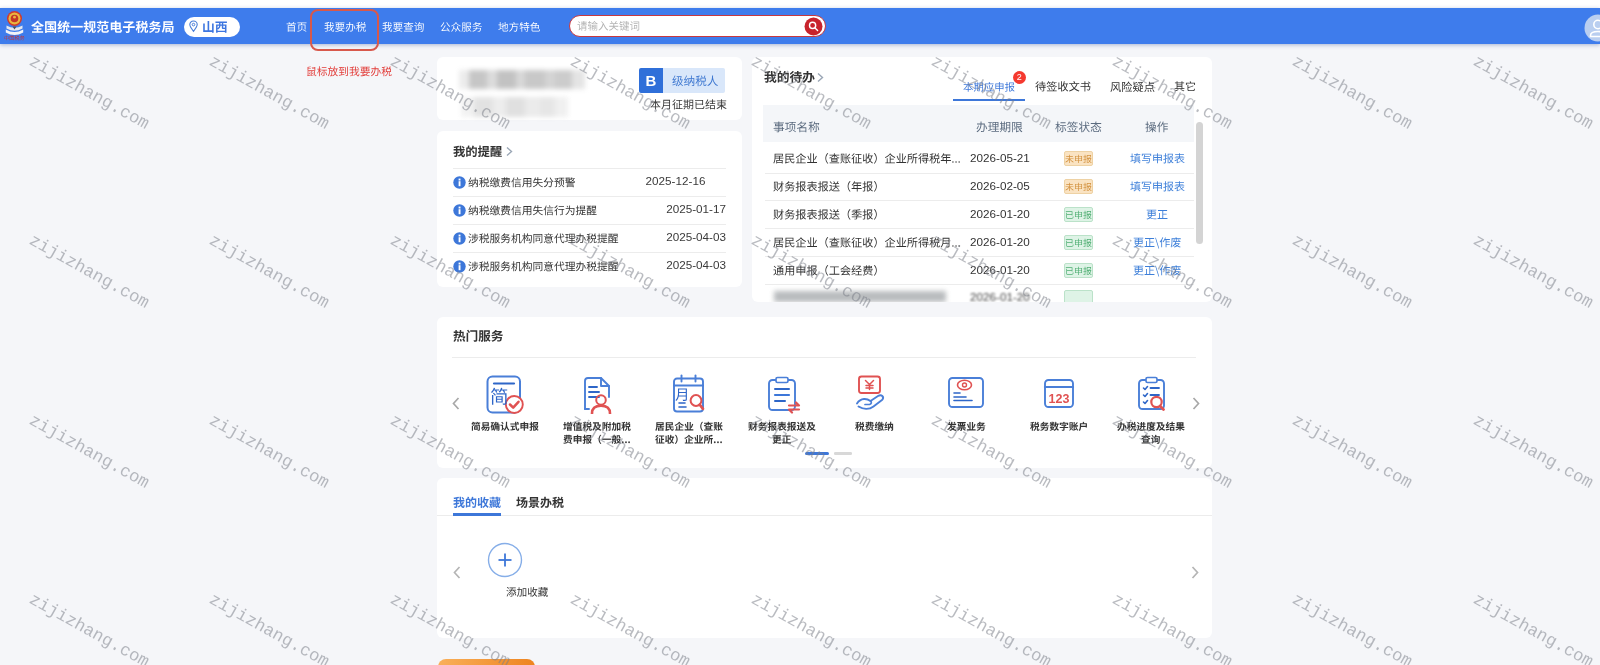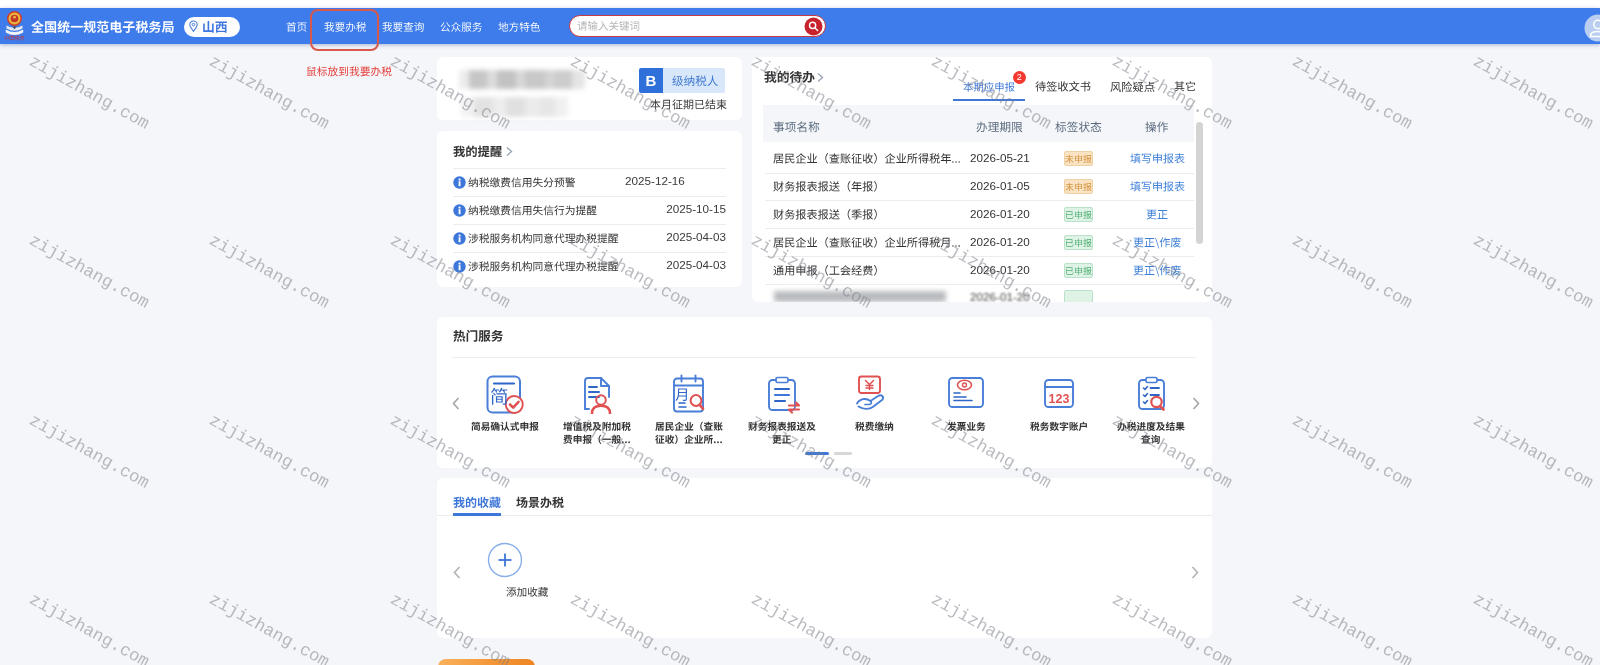--- a/index.html
+++ b/index.html
@@ -333,41 +333,41 @@
       <use href="#r7a0e" transform="translate(12.8 13.4) scale(0.01075 -0.01075)"></use>
       <use href="#r7f34" transform="translate(23.5 13.4) scale(0.01075 -0.01075)"></use>
       <use href="#r8d39" transform="translate(34.2 13.4) scale(0.01075 -0.01075)"></use>
       <use href="#r4fe1" transform="translate(45.0 13.4) scale(0.01075 -0.01075)"></use>
       <use href="#r7528" transform="translate(55.8 13.4) scale(0.01075 -0.01075)"></use>
       <use href="#r5931" transform="translate(66.5 13.4) scale(0.01075 -0.01075)"></use>
       <use href="#r5206" transform="translate(77.2 13.4) scale(0.01075 -0.01075)"></use>
       <use href="#r9884" transform="translate(88.0 13.4) scale(0.01075 -0.01075)"></use>
       <use href="#r8b66" transform="translate(98.8 13.4) scale(0.01075 -0.01075)"></use>
     </svg>
-    <div class="lat" style="left:625px;top:174px;width:101px;font-size:11.7px;color:#3a3a3a;text-align:left">2025-12-16</div>
+    <div class="lat" style="left:625px;top:174px;width:101px;font-size:11.7px;color:#3a3a3a;text-align:center">2025-12-16</div>
     <svg style="position:absolute;left:453px;top:203.5px" width="13" height="13" viewBox="0 0 13 13">
       <circle cx="6.5" cy="6.5" r="6.2" fill="#3d77d9"></circle>
       <rect x="5.6" y="5.2" width="1.9" height="5" fill="#fff"></rect>
       <rect x="5.6" y="2.6" width="1.9" height="1.9" fill="#fff"></rect>
     </svg>
     <svg class="tr" style="left:466px;top:200.5px;" width="134" height="19" fill="#333">
       <use href="#r7eb3" transform="translate(2.0 13.4) scale(0.01075 -0.01075)"></use>
       <use href="#r7a0e" transform="translate(12.8 13.4) scale(0.01075 -0.01075)"></use>
       <use href="#r7f34" transform="translate(23.5 13.4) scale(0.01075 -0.01075)"></use>
       <use href="#r8d39" transform="translate(34.2 13.4) scale(0.01075 -0.01075)"></use>
       <use href="#r4fe1" transform="translate(45.0 13.4) scale(0.01075 -0.01075)"></use>
       <use href="#r7528" transform="translate(55.8 13.4) scale(0.01075 -0.01075)"></use>
       <use href="#r5931" transform="translate(66.5 13.4) scale(0.01075 -0.01075)"></use>
       <use href="#r4fe1" transform="translate(77.2 13.4) scale(0.01075 -0.01075)"></use>
       <use href="#r884c" transform="translate(88.0 13.4) scale(0.01075 -0.01075)"></use>
       <use href="#r4e3a" transform="translate(98.8 13.4) scale(0.01075 -0.01075)"></use>
       <use href="#r63d0" transform="translate(109.5 13.4) scale(0.01075 -0.01075)"></use>
       <use href="#r9192" transform="translate(120.2 13.4) scale(0.01075 -0.01075)"></use>
     </svg>
-    <div class="lat" style="left:625px;top:202px;width:101px;font-size:11.7px;color:#3a3a3a;text-align:right">2025-10-15</div>
+    <div class="lat" style="left:625px;top:202px;width:101px;font-size:11.7px;color:#3a3a3a;text-align:right">2025-01-17</div>
     <svg style="position:absolute;left:453px;top:231.5px" width="13" height="13" viewBox="0 0 13 13">
       <circle cx="6.5" cy="6.5" r="6.2" fill="#3d77d9"></circle>
       <rect x="5.6" y="5.2" width="1.9" height="5" fill="#fff"></rect>
       <rect x="5.6" y="2.6" width="1.9" height="1.9" fill="#fff"></rect>
     </svg>
     <svg class="tr" style="left:466px;top:228.5px;" width="155" height="19" fill="#333">
       <use href="#r6d89" transform="translate(2.0 13.4) scale(0.01075 -0.01075)"></use>
       <use href="#r7a0e" transform="translate(12.8 13.4) scale(0.01075 -0.01075)"></use>
       <use href="#r670d" transform="translate(23.5 13.4) scale(0.01075 -0.01075)"></use>
       <use href="#r52a1" transform="translate(34.2 13.4) scale(0.01075 -0.01075)"></use>
@@ -508,21 +508,21 @@
       <use href="#r52a1" transform="translate(13.2 13.6) scale(0.01115 -0.01115)"></use>
       <use href="#r62a5" transform="translate(24.3 13.6) scale(0.01115 -0.01115)"></use>
       <use href="#r8868" transform="translate(35.5 13.6) scale(0.01115 -0.01115)"></use>
       <use href="#r62a5" transform="translate(46.6 13.6) scale(0.01115 -0.01115)"></use>
       <use href="#r9001" transform="translate(57.8 13.6) scale(0.01115 -0.01115)"></use>
       <use href="#rff08" transform="translate(68.9 13.6) scale(0.01115 -0.01115)"></use>
       <use href="#r5e74" transform="translate(80.1 13.6) scale(0.01115 -0.01115)"></use>
       <use href="#r62a5" transform="translate(91.2 13.6) scale(0.01115 -0.01115)"></use>
       <use href="#rff09" transform="translate(102.4 13.6) scale(0.01115 -0.01115)"></use>
     </svg>
-    <div class="lat" style="left:970px;top:179.0px;width:70px;font-size:11.7px;color:#333">2026-01-05</div>
+    <div class="lat" style="left:970px;top:179.0px;width:70px;font-size:11.7px;color:#333">2026-02-05</div>
     <div style="position:absolute;left:1063.5px;top:179.0px;width:29.5px;height:15px;background:#fae3c2;border:0.8px solid #eed2a4;border-radius:2px"></div>
     <svg class="tr" style="left:1062.8px;top:178.5px;" width="32" height="16" fill="#d2913e">
       <use href="#r672a" transform="translate(2.0 11.3) scale(0.009 -0.009)"></use>
       <use href="#r7533" transform="translate(11.0 11.3) scale(0.009 -0.009)"></use>
       <use href="#r62a5" transform="translate(20.0 11.3) scale(0.009 -0.009)"></use>
     </svg>
     <svg class="tr" style="left:1127.5px;top:177.0px;" width="60" height="19" fill="#3d7fd9">
       <use href="#r586b" transform="translate(2.0 13.5) scale(0.011 -0.011)"></use>
       <use href="#r5199" transform="translate(13.0 13.5) scale(0.011 -0.011)"></use>
       <use href="#r7533" transform="translate(24.0 13.5) scale(0.011 -0.011)"></use>

